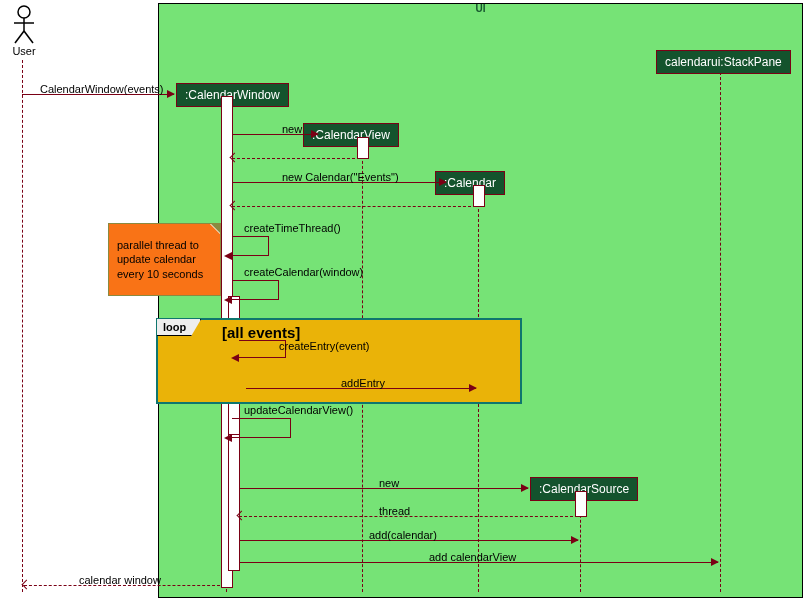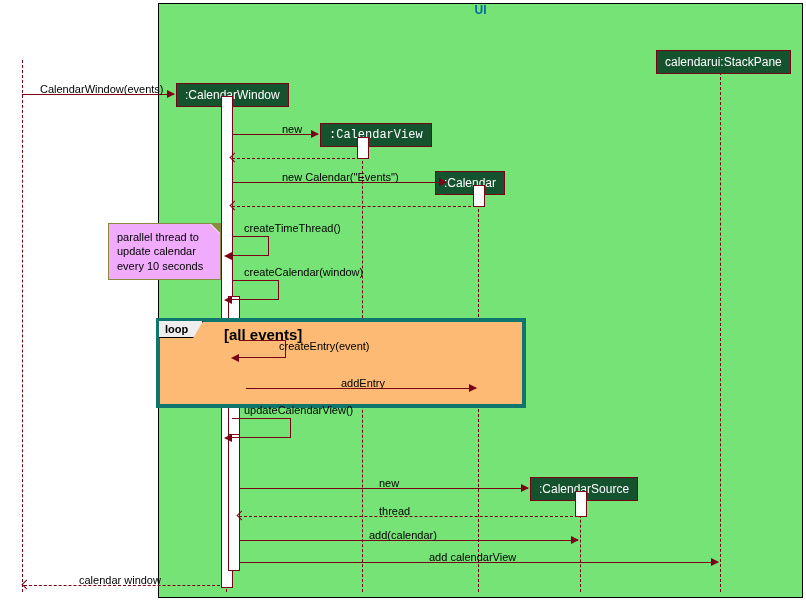--- a/index.html
+++ b/index.html
@@ -30,22 +30,22 @@
     position: absolute;
     background: #76e376;
     border: 1px solid #000;
   }
   .frame-label {
     position: absolute;
     top: -1px;
     left: 50%;
     transform: translateX(-50%);
     font-weight: bold;
-    font-size: 12px;
-    color: #0369a1;
+    font-size: 10px;
+    color: #14532d;
   }
   .lifeline {
     position: absolute;
     width: 0;
     border-left: 1.5px dashed #7a0015;
   }
   .activation {
     position: absolute;
     background: #fff;
     border: 1px solid #7a0015;
@@ -89,23 +89,23 @@
   }
   .msg-label {
     position: absolute;
     font-size: 11px;
     color: #000;
     white-space: nowrap;
     transform: translateY(-100%);
   }
   .note {
     position: absolute;
-    background: #f0abfc;
+    background: #f97316;
     border: 1px solid #8a8a40;
-    padding: 6px 8px;
+    padding: 14px 8px;
     font-size: 11px;
     line-height: 1.3;
   }
   .note::after {
     content: "";
     position: absolute;
     right: 0;
     top: 0;
     width: 0;
     height: 0;
@@ -118,22 +118,22 @@
     right: -1px;
     top: -1px;
     width: 0;
     height: 0;
     border-top: 11px solid #8a8a40;
     border-left: 11px solid transparent;
     z-index:1;
   }
   .loop {
     position: absolute;
-    border: 4px solid #0f766e;
-    background: #fdba74;
+    border: 2px solid #0f766e;
+    background: #eab308;
   }
   .loop-tab {
     position: absolute;
     top: -1px;
     left: -1px;
     background: #eee;
     border: 1px solid #000;
     border-top: none;
     border-left: none;
     padding: 2px 14px 2px 6px;
@@ -164,30 +164,40 @@
 </style>
 </head>
 <body>
 
 <div class="canvas">
 
   <div class="frame" style="left:158px; top:3px; width:643px; height:593px;">
     <div class="frame-label">UI</div>
   </div>
 
+  <div class="actor" style="left:4px; top:5px; width:40px;">
+    <svg width="28" height="40" viewBox="0 0 28 40">
+      <circle cx="14" cy="7" r="6" fill="none" stroke="#000" stroke-width="1.5"></circle>
+      <line x1="14" y1="13" x2="14" y2="26" stroke="#000" stroke-width="1.5"></line>
+      <line x1="4" y1="18" x2="24" y2="18" stroke="#000" stroke-width="1.5"></line>
+      <line x1="14" y1="26" x2="5" y2="38" stroke="#000" stroke-width="1.5"></line>
+      <line x1="14" y1="26" x2="23" y2="38" stroke="#000" stroke-width="1.5"></line>
+    </svg>
+    <div>User</div>
+  </div>
 
   <div class="lifeline" style="left:22px; top:60px; height:532px;"></div>
   <div class="lifeline" style="left:226px; top:106px; height:486px;"></div>
   <div class="lifeline" style="left:362px; top:146px; height:446px;"></div>
   <div class="lifeline" style="left:478px; top:194px; height:398px;"></div>
   <div class="lifeline" style="left:580px; top:500px; height:92px;"></div>
   <div class="lifeline" style="left:720px; top:72px; height:520px;"></div>
 
   <div class="box" style="left:176px; top:83px;">:CalendarWindow</div>
-  <div class="box" style="left:320px; top:123px;font-family:Liberation Mono, monospace;">:CalendarView</div>
+  <div class="box" style="left:303px; top:123px;">:CalendarView</div>
   <div class="box" style="left:435px; top:171px;">:Calendar</div>
   <div class="box" style="left:530px; top:477px;">:CalendarSource</div>
   <div class="box" style="left:656px; top:50px;">calendarui:StackPane</div>
 
   <div class="activation" style="left:221px; top:96px; width:10px; height:490px;"></div>
   <div class="activation" style="left:357px; top:137px; width:10px; height:20px;"></div>
   <div class="activation" style="left:473px; top:185px; width:10px; height:20px;"></div>
   <div class="activation" style="left:228px; top:296px; width:10px; height:138px;"></div>
   <div class="activation" style="left:235px; top:355px; width:10px; height:40px;"></div>
   <div class="activation" style="left:228px; top:434px; width:10px; height:135px;"></div>

